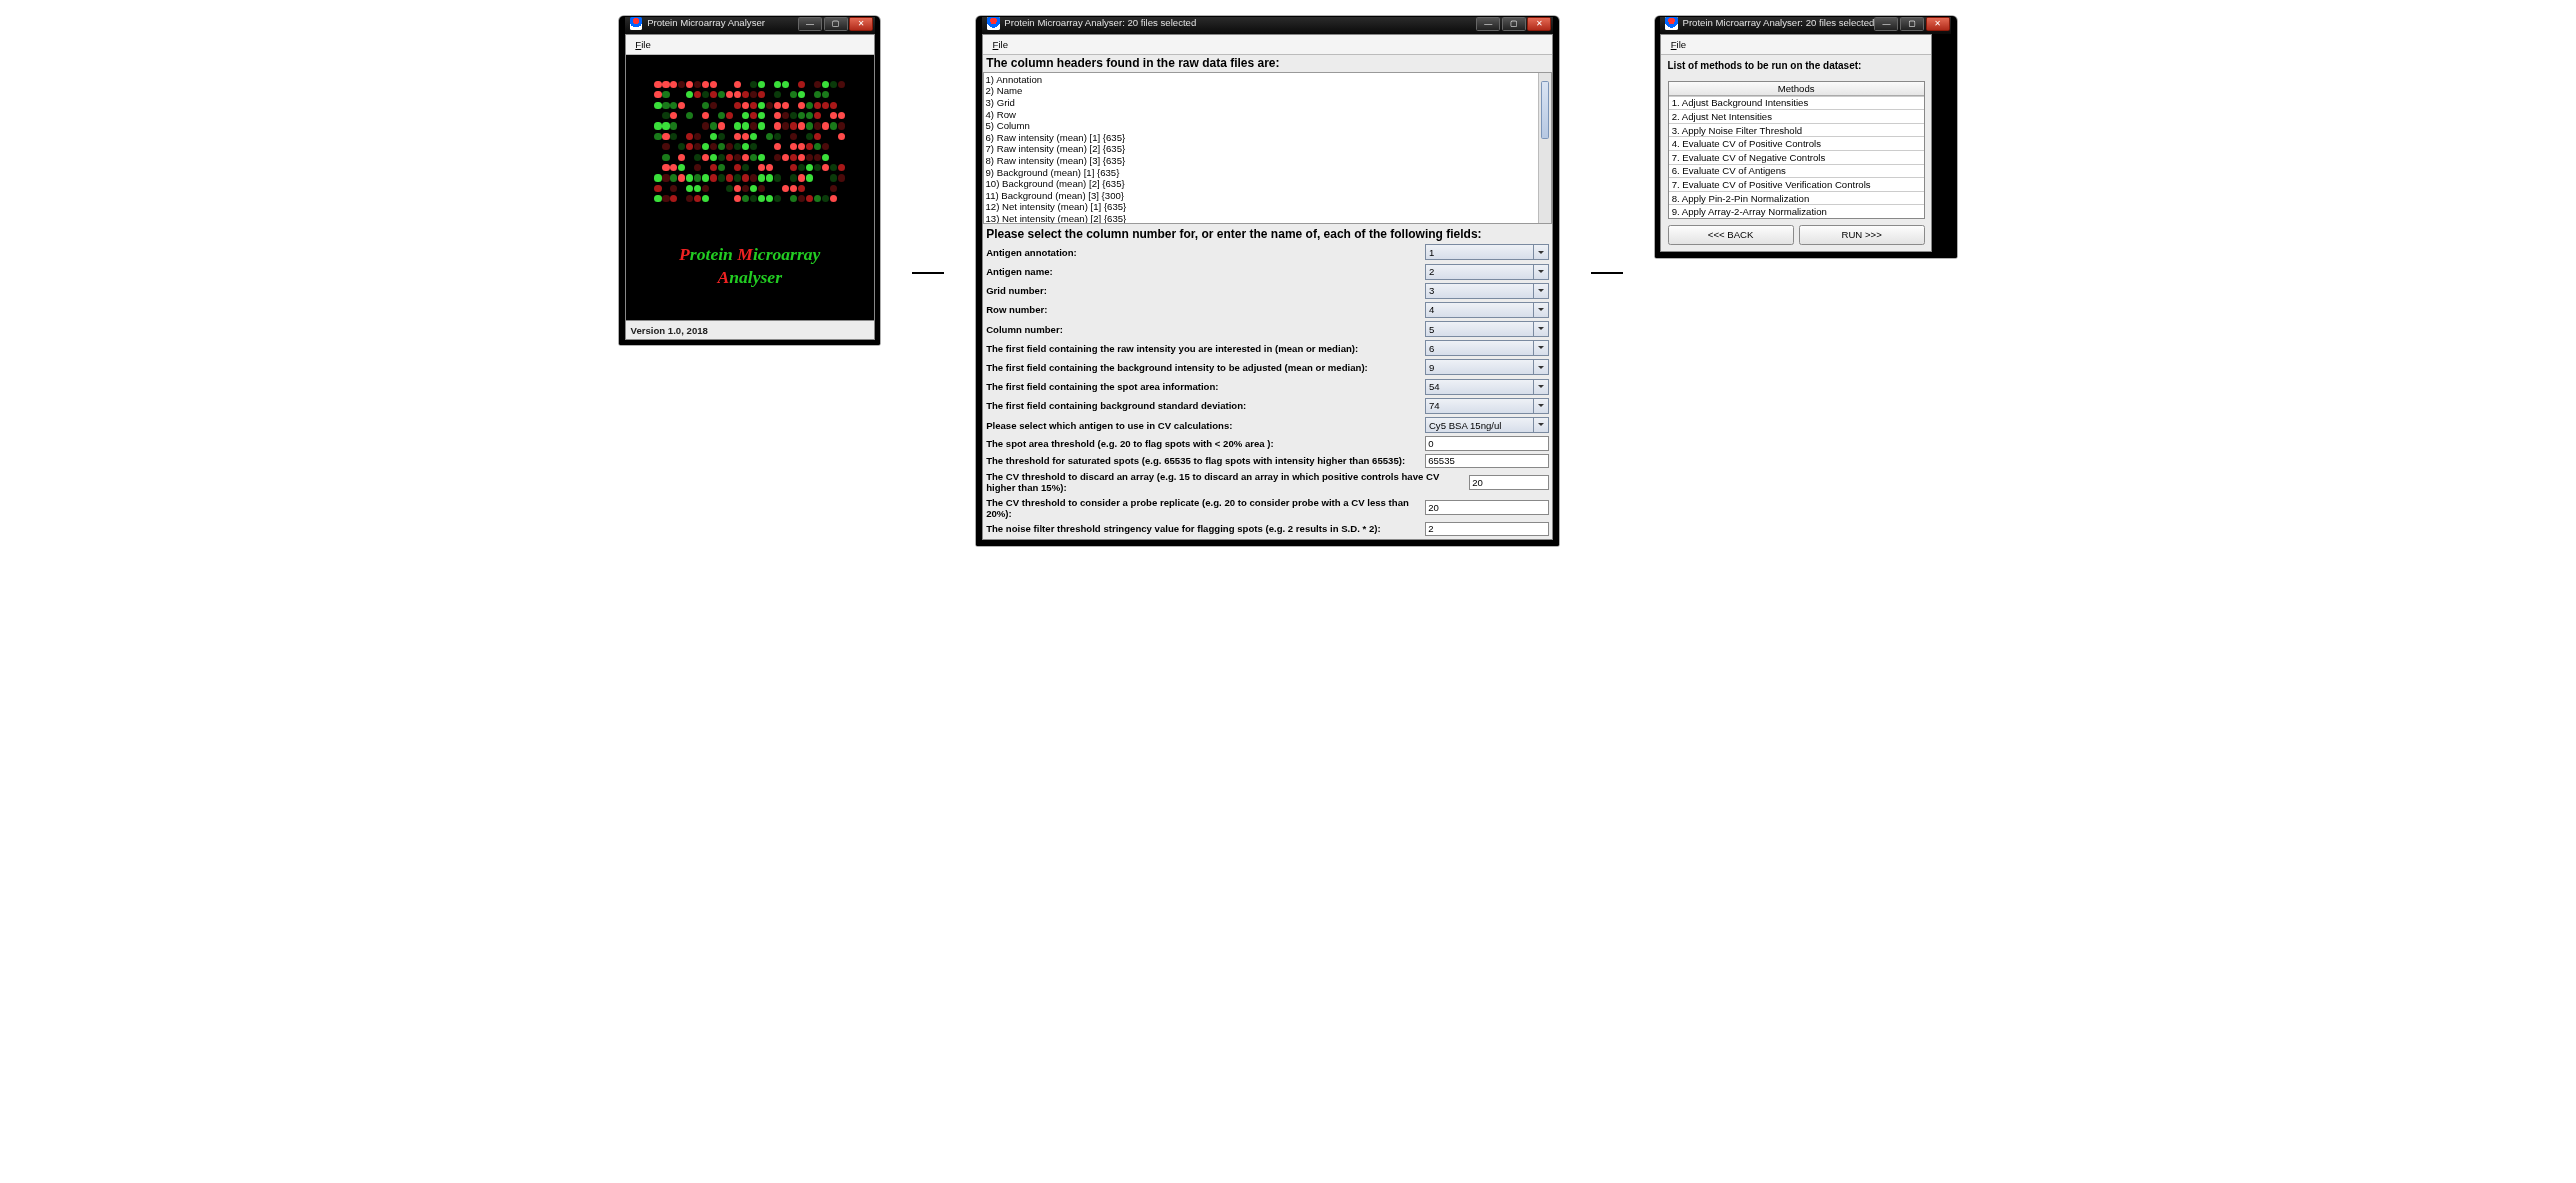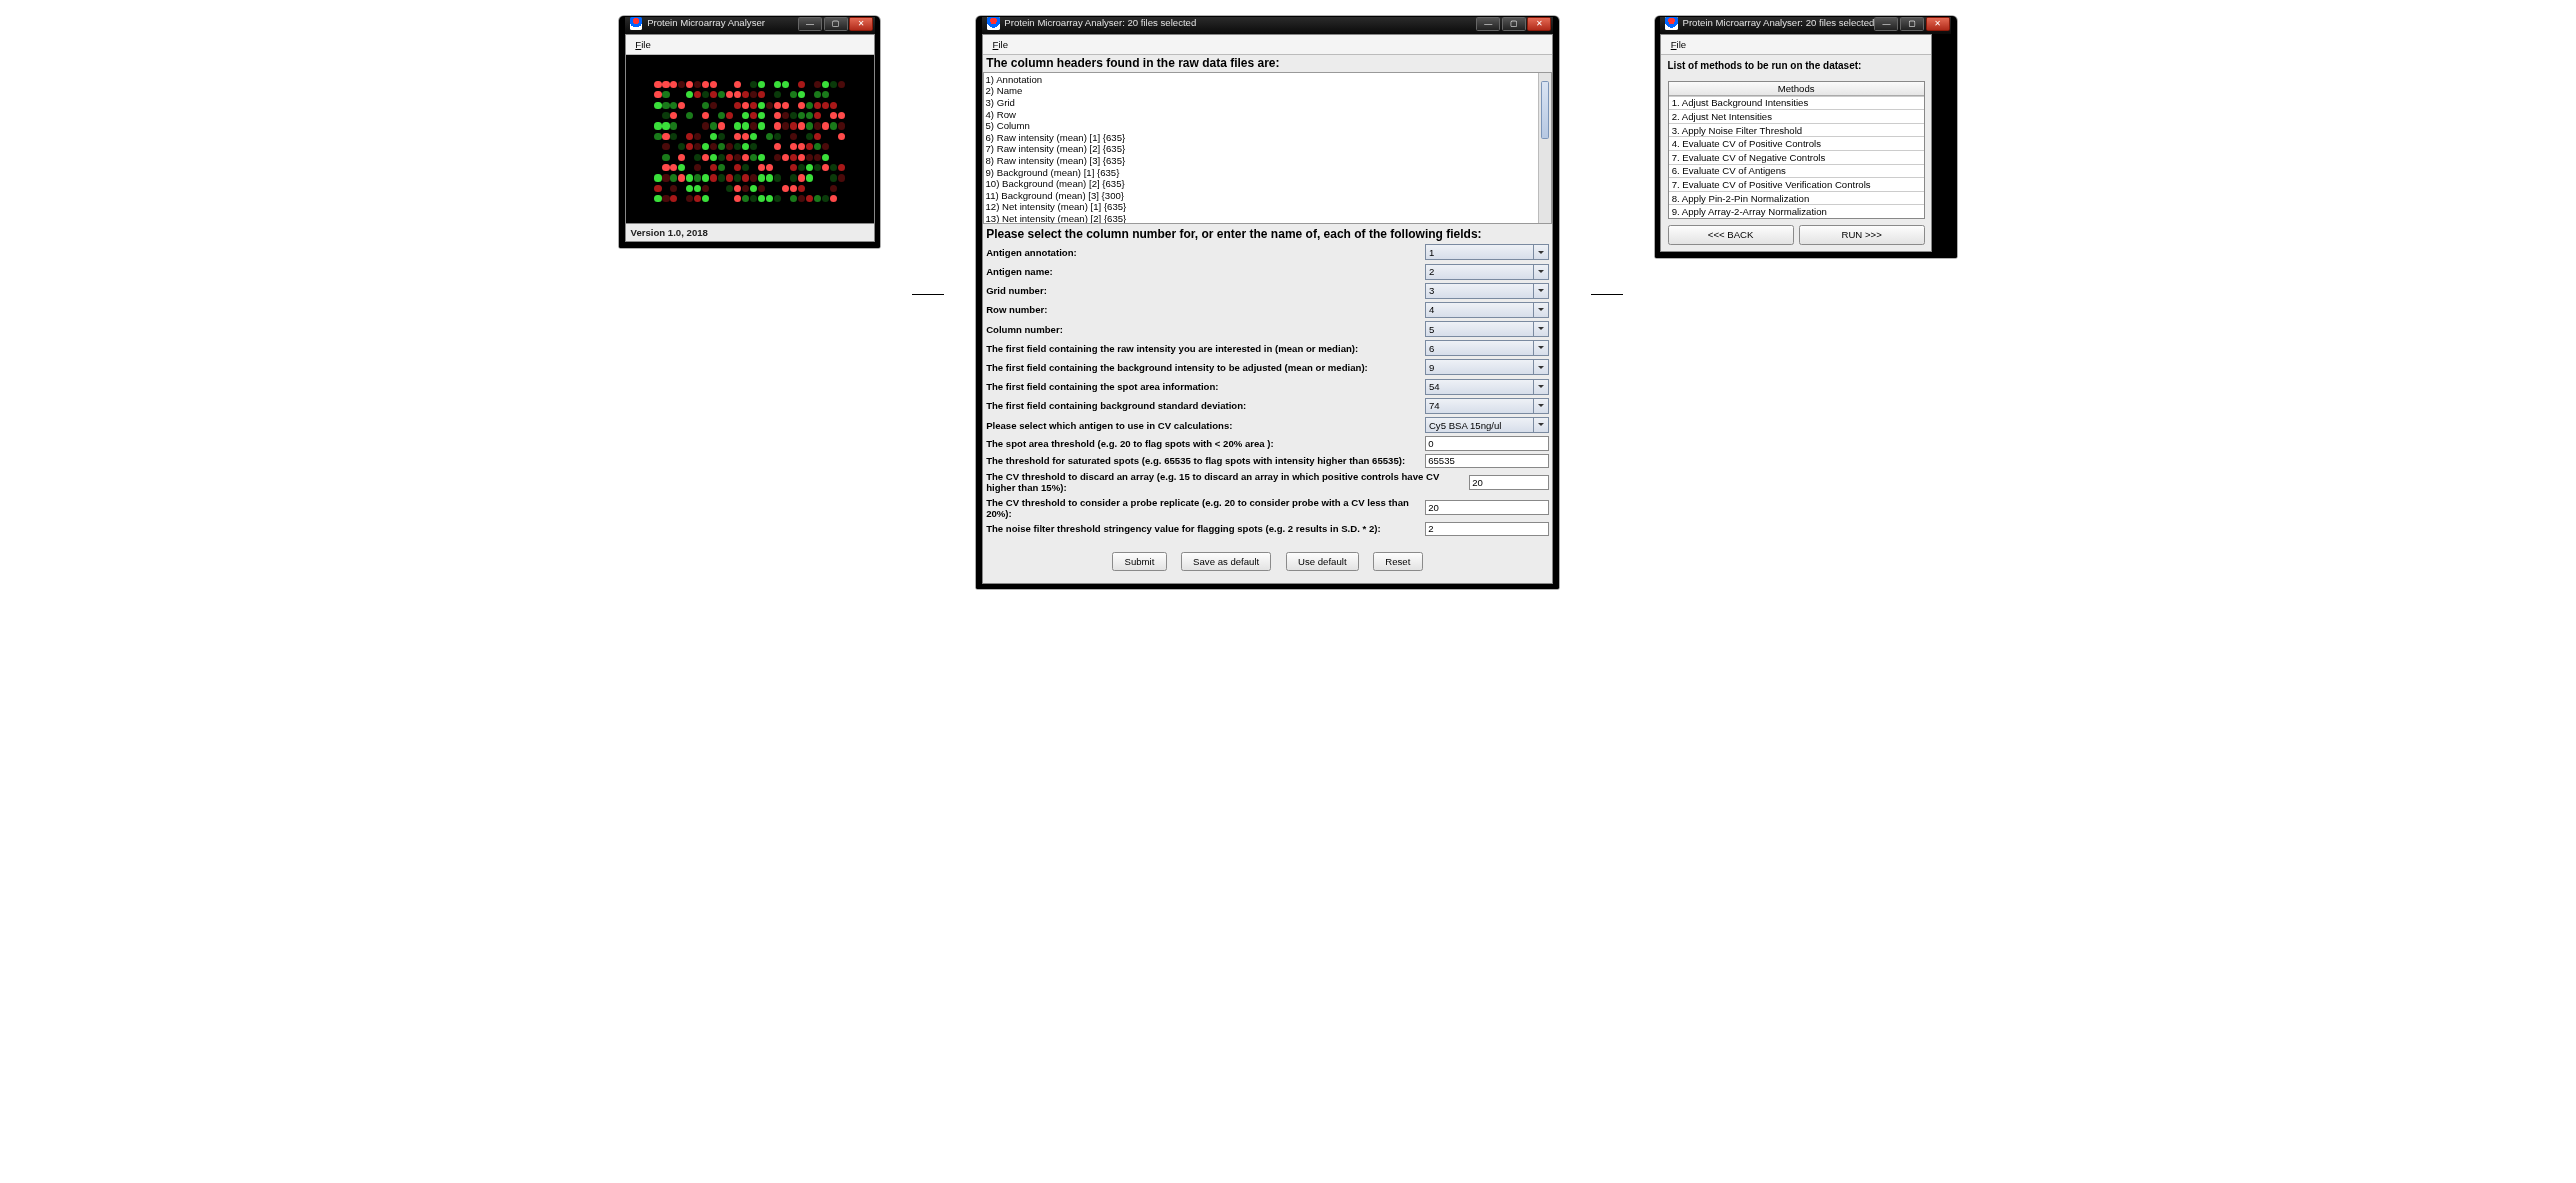--- a/index.html
+++ b/index.html
@@ -537,20 +537,24 @@
           <span class="dot d-g1"></span>
           <span class="dot d-0"></span>
           <span class="dot d-g2"></span>
           <span class="dot d-r1"></span>
           <span class="dot d-r2"></span>
           <span class="dot d-g2"></span>
           <span class="dot d-g1"></span>
           <span class="dot d-r3"></span>
           <span class="dot d-0"></span>
         </div>
+      <div class="splash-title">
+        <span class="p">P</span><span class="g">rotein </span><span class="p">M</span><span class="g">icroarray </span><br>
+        <span class="p">A</span><span class="g">nalyser</span>
+      </div>
     </div>
     <div class="version-bar">Version 1.0, 2018</div>
   </div>
 </div>
 
 <div class="connector"></div>
 
 <div class="window">
   <div class="titlebar">
     <div class="java-icon"></div>
@@ -670,26 +674,20 @@
         </div>
         <div class="form-row">
           <div class="label">The CV threshold to consider a probe replicate (e.g. 20 to consider probe with a CV less than 20%):</div>
           <input class="txt-input" value="20" style="">
         </div>
         <div class="form-row">
           <div class="label">The noise filter threshold stringency value for flagging spots (e.g. 2 results in S.D. * 2):</div>
           <input class="txt-input" value="2" style="">
         </div>
       </div>
-    <div class="button-row">
-      <button class="jbutton">Submit</button>
-      <button class="jbutton">Save as default</button>
-      <button class="jbutton">Use default</button>
-      <button class="jbutton">Reset</button>
-    </div>
   </div>
 </div>
 
 <div class="connector"></div>
 
 <div class="window">
   <div class="titlebar">
     <div class="java-icon"></div>
     <div class="title-text">Protein Microarray Analyser: 20 files selected</div>
     <div class="btns">

